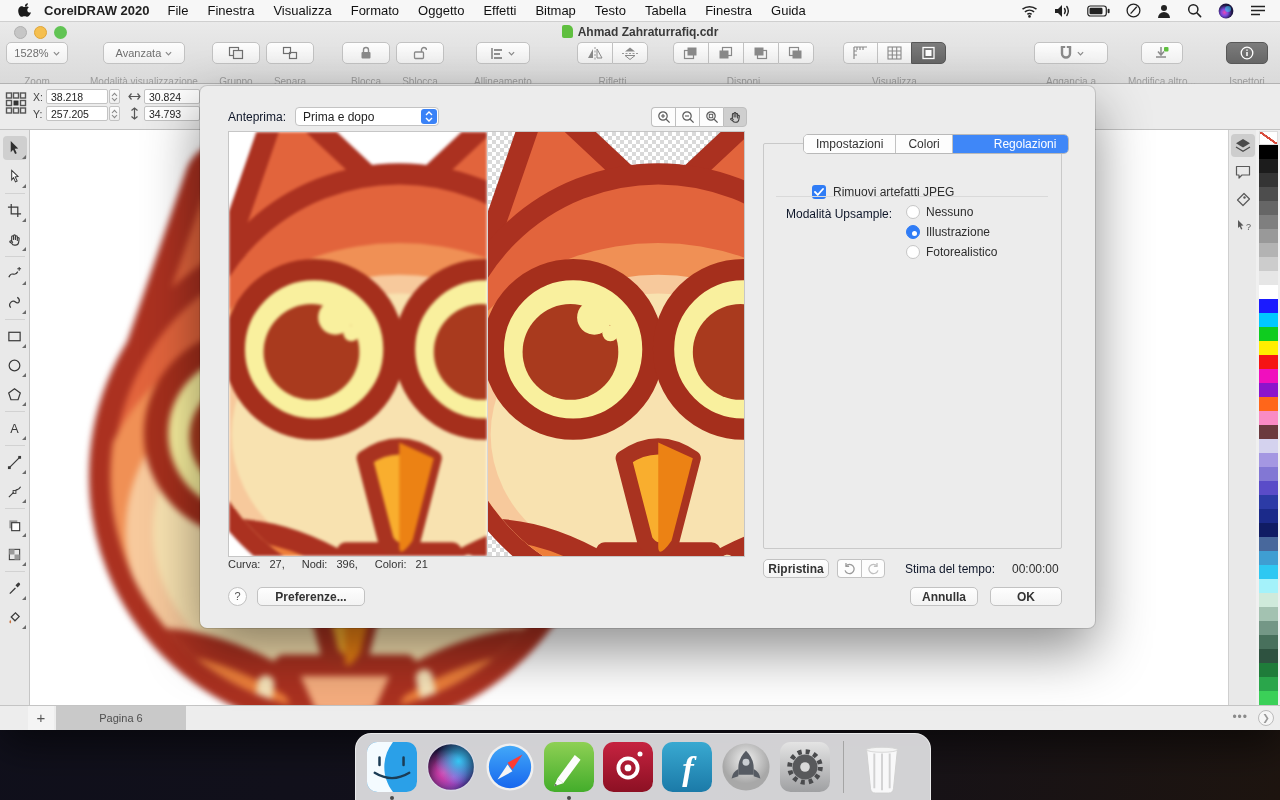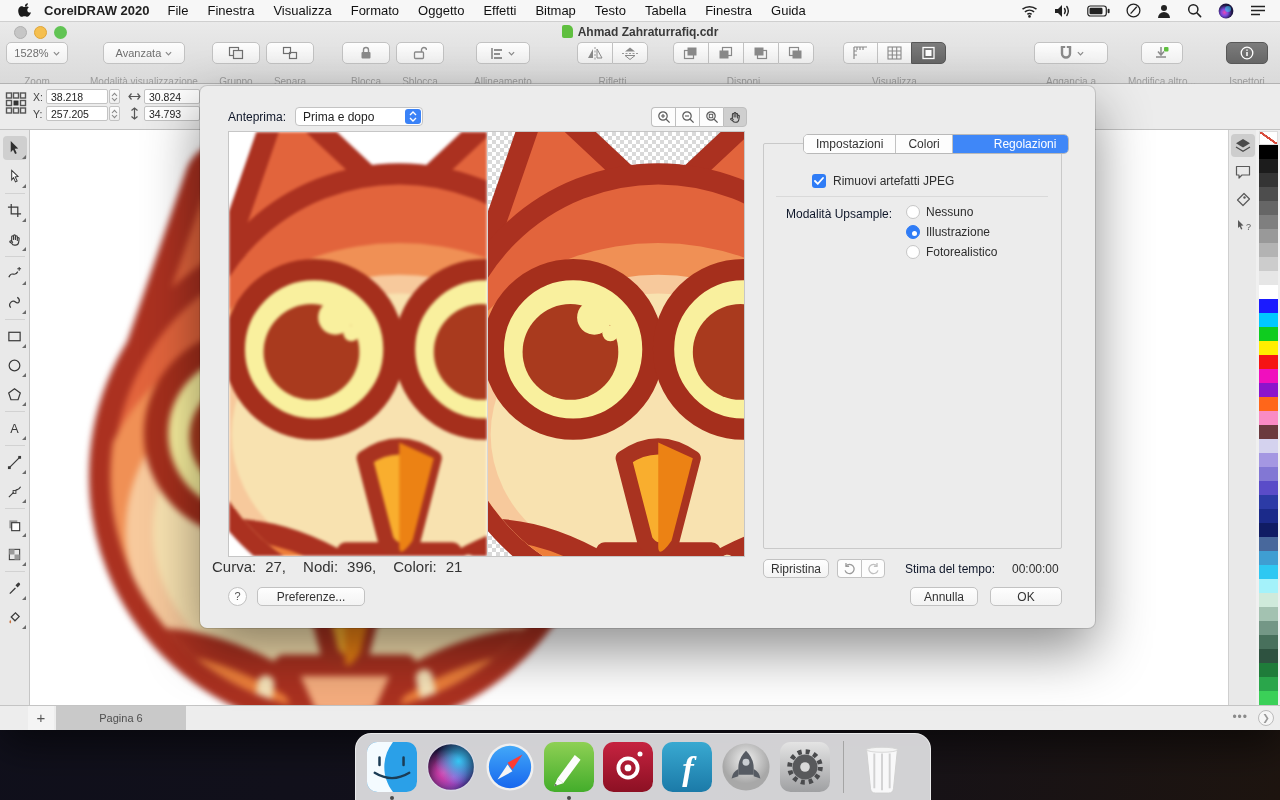--- a/index.html
+++ b/index.html
@@ -95,21 +95,21 @@
     background:#c9c9c9; color:#4f4f4f; font-size:11px; text-align:center; line-height:24px; }
   .palmore { position:absolute; right:32px; top:4px; color:#8a8a8a; font-size:12px; letter-spacing:1px; }
   .palnext { position:absolute; right:6px; top:4px; width:16px; height:16px; border:1px solid #bbb;
     border-radius:50%; color:#999; font-size:9px; text-align:center; line-height:14px; background:#f6f6f6; }
 
   
   .dialog { position:absolute; left:200px; top:86px; width:895px; height:542px;
     background:#ececec; border-radius:7px; z-index:60;
     box-shadow:0 22px 55px rgba(0,0,0,.45), 0 0 0 1px rgba(0,0,0,.12); }
   .dlg-label { position:absolute; font-size:12px; color:#0f172a; }
-  .dropdown { position:absolute; left:95px; top:21px; width:128px; height:19px; background:#fff;
+  .dropdown { position:absolute; left:95px; top:21px; width:144px; height:19px; background:#fff;
     border:1px solid #c3c3c3; border-radius:4px; font-size:12px; color:#222;
     display:flex; align-items:center; padding-left:7px; }
   .dropdown .dd-step { position:absolute; right:1px; top:1px; width:16px; height:15px;
     background:#3a82f7; border-radius:3px; display:flex; flex-direction:column;
     align-items:center; justify-content:center; gap:1px; }
   .zoomgrp { position:absolute; left:451px; top:21px; display:flex; }
   .zbtn { width:24px; height:20px; background:#fdfdfd; border:1px solid #bfbfbf; border-right-width:0;
     display:flex; align-items:center; justify-content:center; }
   .zbtn:first-child { border-radius:4px 0 0 4px; }
   .zbtn:last-child { border-radius:0 4px 4px 0; border-right-width:1px; }
@@ -118,40 +118,40 @@
   .previewbox { position:absolute; left:28px; top:45px; width:517px; height:426px;
     border:1px solid #c6c6c6; background:#fff; display:flex; overflow:hidden; }
   .pv { position:relative; width:258px; height:424px; overflow:hidden; }
   .pv.before svg { filter:blur(1.6px); }
   .pv.after { border-left:1px solid #d6d6d6;
     background-color:#fff;
     background-image:linear-gradient(45deg,#d9d9d9 25%,transparent 25%,transparent 75%,#d9d9d9 75%),
       linear-gradient(45deg,#d9d9d9 25%,transparent 25%,transparent 75%,#d9d9d9 75%);
     background-size:8px 8px; background-position:0 0,4px 4px; }
 
-  .stats { position:absolute; left:12px; top:472px; font-size:15px; color:#333;
+  .stats { position:absolute; left:28px; top:472px; font-size:11px; color:#333;
     display:flex; gap:9px; }
   .stats b { font-weight:normal; }
   .helpbtn { position:absolute; left:28px; top:501px; width:19px; height:19px; border-radius:50%;
     background:#fdfdfd; border:1px solid #c2c2c2; text-align:center; line-height:17px;
     font-size:11px; color:#555; }
   .dbtn { position:absolute; height:19px; background:linear-gradient(#fefefe,#f3f3f3);
     border:1px solid #c2c2c2; border-radius:5px; font-size:12px; color:#333;
-    display:flex; align-items:center; justify-content:center; }
+    display:flex; align-items:center; justify-content:center;font-weight:bold; }
 
   .panel { position:absolute; left:563px; top:57px; width:299px; height:406px;
     border:1px solid #c9c9c9; border-radius:2px; }
   .tabs { position:absolute; left:603px; top:48px; display:flex; border:1px solid #b9b9b9;
     border-radius:5px; overflow:hidden; background:#fdfdfd; }
   .tab { height:18px; padding:0 12px; font-size:12px; color:#333; display:flex;
     align-items:center; border-right:1px solid #c2c2c2; background:#fdfdfd; }
   .tab:last-child { border-right:none;padding-left:41px; }
   .tab.active { background:#3f87f8; color:#fff; }
 
-  .checkrow { position:absolute; left:576px; top:88px; display:flex; align-items:center; gap:7px;padding-left:36px; }
+  .checkrow { position:absolute; left:576px; top:99px; display:flex; align-items:center; gap:7px;padding-left:36px; }
   .checkbox { width:14px; height:14px; border-radius:3px; background:#2f7cf6;
     display:flex; align-items:center; justify-content:center; }
   .psep { position:absolute; left:576px; top:110px; width:272px; height:1px; background:#d9d9d9; }
   .radiorow { position:absolute; display:flex; align-items:center; gap:6px; font-size:12px; color:#2d2d2d; }
   .radio { width:14px; height:14px; border-radius:50%; background:#fff; border:1px solid #c6c6c6; }
   .radio.on { background:#2f7cf6; border-color:#2f7cf6; position:relative; }
   .radio.on::after { content:""; position:absolute; left:4.5px; top:4.5px; width:5px; height:5px;
     border-radius:50%; background:#fff; }
 
   .undogrp { position:absolute; left:637px; top:473px; display:flex; }

